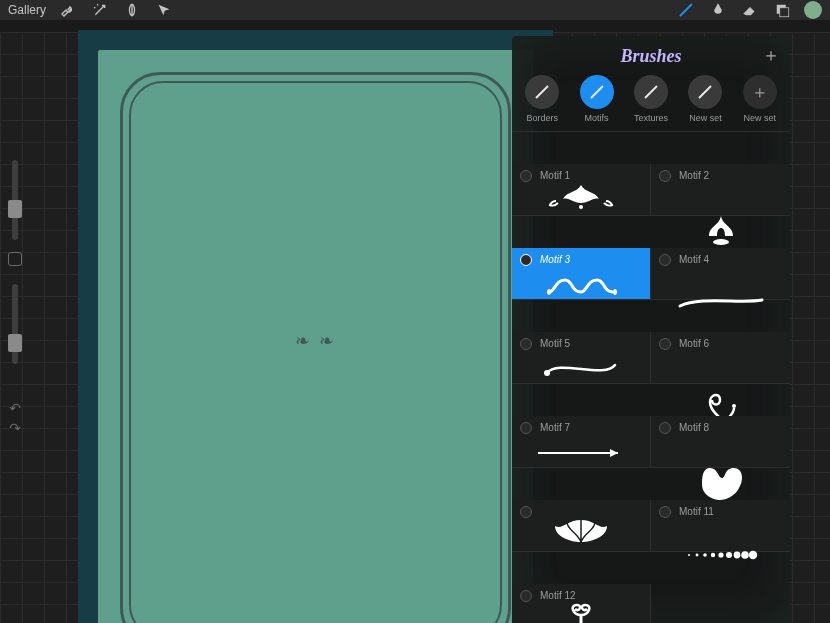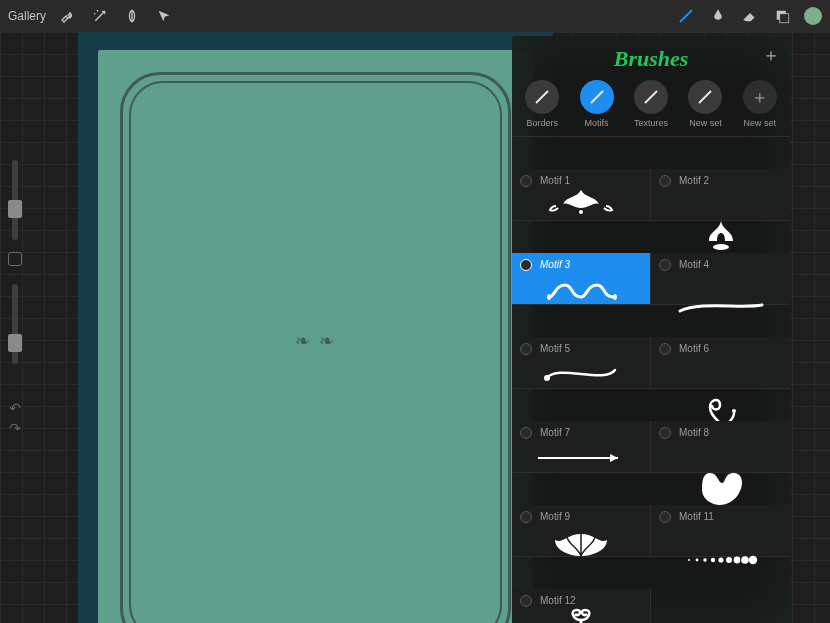--- a/index.html
+++ b/index.html
@@ -1,19 +1,19 @@
 <!DOCTYPE html>
 <html><head>
 <meta charset="utf-8">
 <style>
   * { box-sizing: border-box; margin: 0; padding: 0; }
   html, body { width: 830px; height: 623px; overflow: hidden; font-family: -apple-system, "Helvetica Neue", Arial, sans-serif; background: #1a1a1a; }
   
   
-  .topbar { position: absolute; top: 0; left: 0; right: 0; height: 32px;
+  .topbar { position: absolute; top: 0; left: 0; right: 0; height: 20px;
     background: #2a2a2a; display: flex; align-items: center; padding: 0 8px; gap: 12px;
     color: #c4c4c4; font-size: 12px; z-index: 5; }
   .topbar .spacer { flex: 1; }
   .top-icon { width: 20px; height: 20px; display: flex; align-items: center; justify-content: center;
     color: #c4c4c4; cursor: pointer; }
   .top-icon.active svg { stroke: #1d8df0; fill: #1d8df0; }
   .avatar-dot { width: 18px; height: 18px; border-radius: 50%; background: #7fae8c; }
   
   
   .canvas-wrap { position: absolute; top: 32px; left: 0; right: 0; bottom: 0;
@@ -49,21 +49,21 @@
     display: flex; flex-direction: column; gap: 4px; color: #6a6a6a; font-size: 14px;
     align-items: center; z-index: 4;}
   
   
   .panel { position: absolute; right: 40px; top: 36px; width: 278px; bottom: 0;
     background: rgba(22,24,24,0.96); z-index: 10; color: #cfcfcf;
     display: flex; flex-direction: column; border-radius: 4px 4px 0 0;
     box-shadow: 0 0 50px rgba(70,130,100,0.12) inset; }
   .panel-header { display: flex; align-items: center; padding: 10px 12px 6px; }
   .panel-title { flex: 1; text-align: center; font-family: Georgia, 'Times New Roman', serif;
-    font-style: italic; font-weight: 600; font-size: 22px; color: #22c55e; }
+    font-style: italic; font-weight: 600; font-size: 18px; color: #c4b5fd; }
   .plus { width: 18px; height: 18px; display:flex; align-items:center; justify-content:center;
     color:#a6a6a6; font-size: 18px; cursor:pointer; position:absolute; right:10px; top:10px;}
   
   .brush-sets { display:flex; gap: 6px; padding: 2px 6px 8px; justify-content:center; }
   .set { display:flex; flex-direction:column; align-items:center; gap:4px; width: 50px;
     font-size: 9px; color:#9a9a9a; cursor:pointer; }
   .set .circ { width: 34px; height: 34px; border-radius: 50%; background:#3a3a3a;
     display:flex; align-items:center; justify-content:center; }
   .set.active .circ { background: #1d8df0; }
   .set .circ svg { stroke:#e8e8e8; }
@@ -286,21 +286,20 @@
         <span class="radio"></span>
         <div class="label">Motif 8</div>
         <div class="preview">
           <svg width="46" height="40" viewBox="0 0 46 40" fill="white">
             <path d="M12 4c8 0 8 10 12 10s2-10 12-10c8 0 10 10 6 18-4 10-14 14-20 14S4 32 4 20C4 10 6 4 12 4z"></path>
           </svg>
         </div>
       </div>
       <div class="cell">
         <span class="radio"></span>
-        <div class="label">Motif 9</div>
         <div class="preview">
           <svg width="60" height="36" viewBox="0 0 60 36" fill="white">
             <path d="M30 34C18 34 4 28 4 18c8 4 12-6 26-6s18 10 26 6c0 10-14 16-26 16z"></path>
             <path d="M30 34c-4-10-14-12-14-20M30 34c4-10 14-12 14-20M30 34V10" stroke="#1d1f1f" stroke-width="1.5" fill="none"></path>
           </svg>
         </div>
       </div>
       <div class="cell">
         <span class="radio"></span>
         <div class="label">Motif 11</div>

